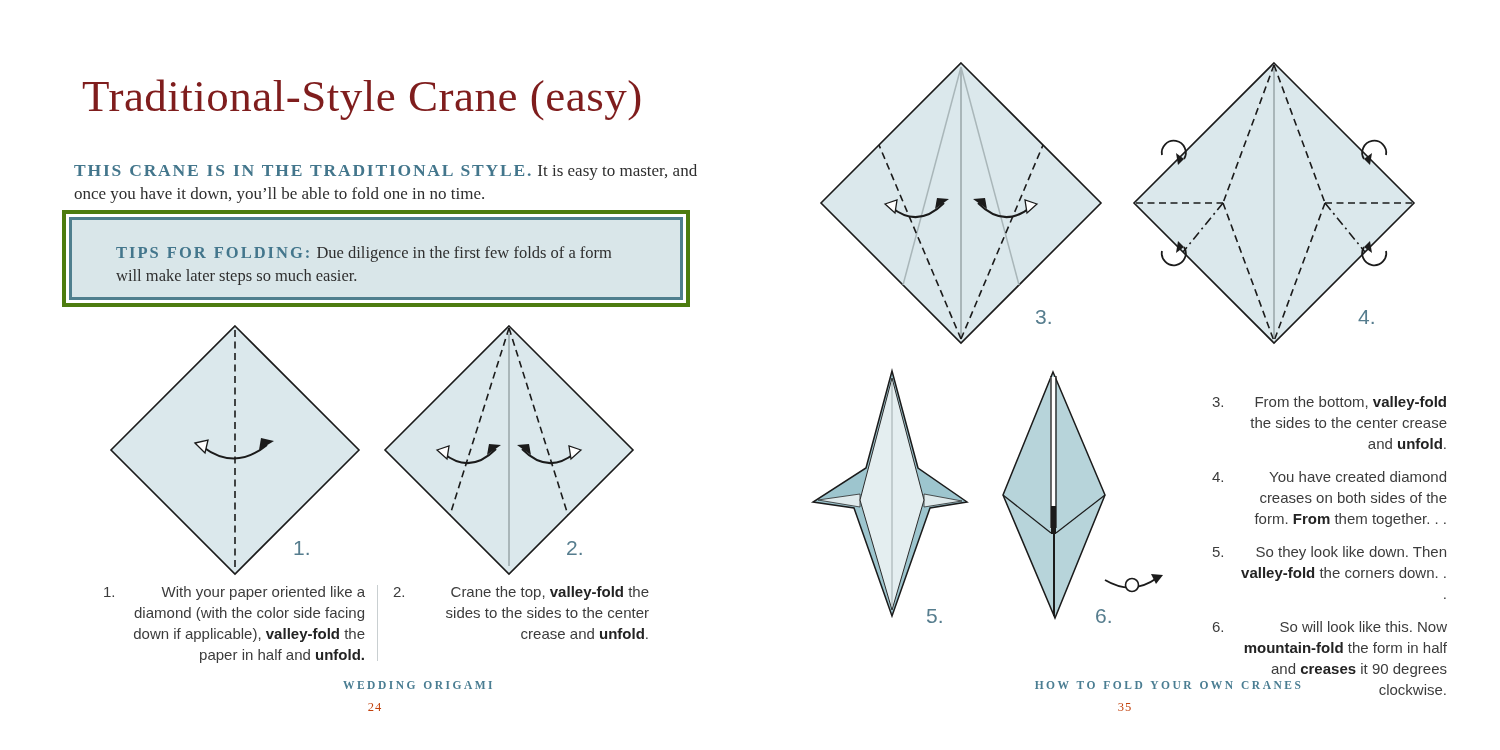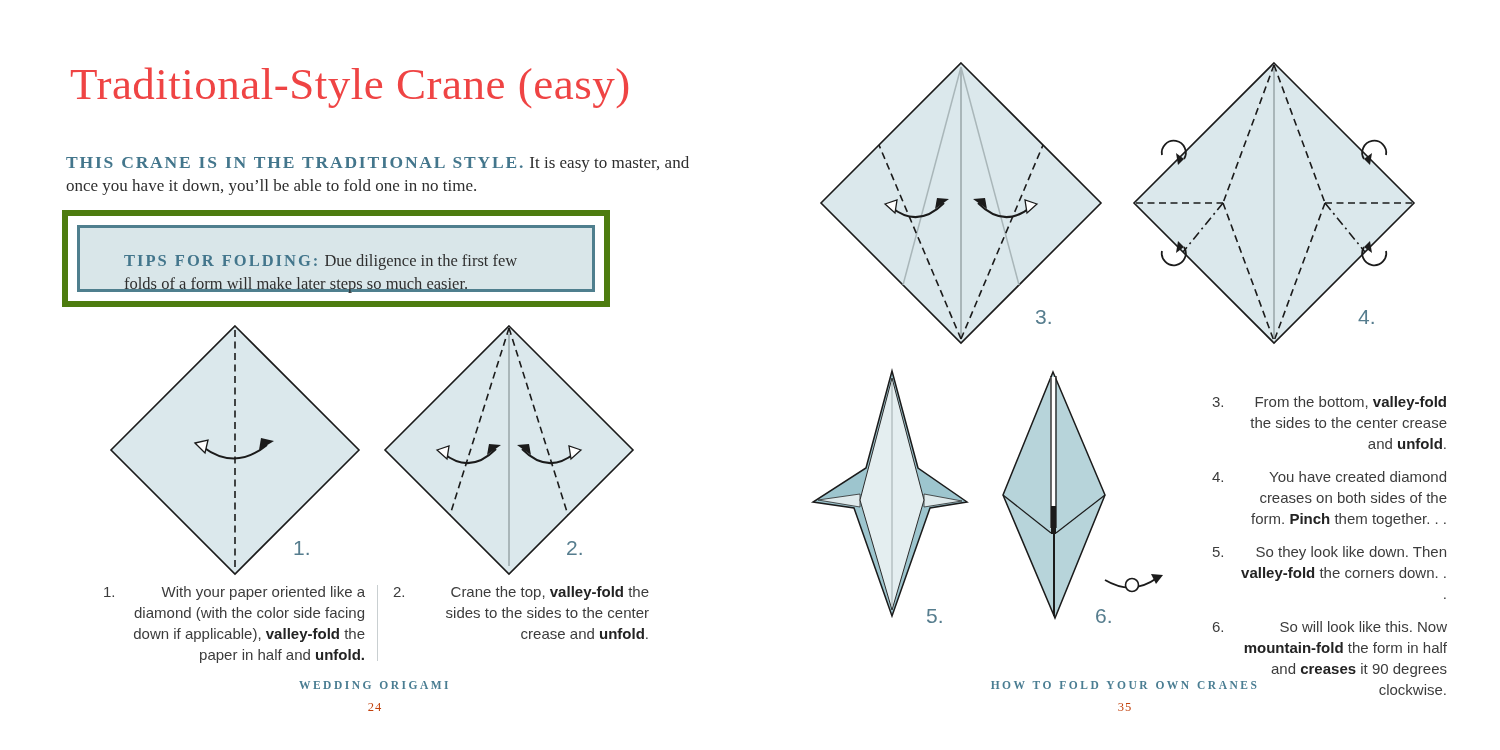--- a/index.html
+++ b/index.html
@@ -4,44 +4,44 @@
 <style>
   html,body{margin:0;padding:0;background:#ffffff;}
   body{width:1500px;height:750px;position:relative;overflow:hidden;
        font-family:"Liberation Serif", serif;}
   .page{position:absolute;top:0;width:750px;height:750px;}
   #page-left{left:0;}
   #page-right{left:750px;}
   .abs{position:absolute;}
 
   .title{left:70px;top:58px;width:660px;font-size:45px;line-height:52px;
-         color:#ef4444;letter-spacing:0.5px;font-weight:400;margin:0;}
-
-  .intro{left:62px;top:147px;width:645px;font-size:17px;line-height:23px;color:#2e2e2e;margin:4px;}
+         color:#7f1d1d;letter-spacing:0.5px;font-weight:400;margin:12px;}
+
+  .intro{left:62px;top:147px;width:645px;font-size:17px;line-height:23px;color:#2e2e2e;margin:12px;}
   .intro .lead{color:#43768c;font-size:17.5px;letter-spacing:1.8px;font-weight:700;}
 
-  .tipsbox{left:62px;top:210px;width:548px;height:97px;box-sizing:border-box;
-           border:6px solid #4d7c0f;padding:9px;background:#fff;}
+  .tipsbox{left:62px;top:210px;width:628px;height:97px;box-sizing:border-box;
+           border:4px solid #4d7c0f;padding:3px;background:#fff;}
   .tipsbox-inner{border:3px solid #4f7f8e;background:#d9e6e9;width:100%;height:100%;
            box-sizing:border-box;padding:21px 40px 0 44px;font-size:16.5px;line-height:23px;}
   .tips-label{color:#43768c;letter-spacing:2px;font-weight:700;}
   .tips-text{color:#2f2f2f;}
 
   .dlabel{font-family:"Liberation Sans", sans-serif;font-size:21px;color:#567d8e;}
 
   .steps{font-family:"Liberation Sans", sans-serif;font-size:15px;line-height:21px;color:#3c3c3c;}
   .step{display:flex;margin:0 0 12px 0;}
   .step .num{flex:none;width:21px;}
   .step .txt{flex:1;text-align:right;}
   .b{font-weight:700;color:#232323;}
 
   .col-divider{width:1px;height:76px;background:#c9cfd1;}
 
   .footer{left:0;width:750px;text-align:center;color:#4a7d92;}
-  .f-title{top:679px;font-size:11.5px;letter-spacing:2.5px;font-weight:700;}
+  .f-title{top:679px;font-size:11.5px;letter-spacing:2.5px;font-weight:700;padding-left:44px;}
   .f-page{top:700px;font-size:12.5px;letter-spacing:1px;color:#c2410c;}
 
   svg{display:block;}
 </style>
 </head>
 <body>
 
 <div class="page" id="page-left">
 
   <h1 class="abs title">Traditional-Style Crane (easy)</h1>
@@ -181,21 +181,21 @@
   </svg>
   <div class="abs dlabel" style="left:345px;top:604px">6.</div>
 
   <div class="abs steps" style="left:462px;top:391px;width:235px">
     <div class="step">
       <span class="num">3.</span>
       <span class="txt"><span>From the bottom, </span><span class="b">valley-fold</span><span> the sides to the center crease and </span><span class="b">unfold</span><span>.</span></span>
     </div>
     <div class="step">
       <span class="num">4.</span>
-      <span class="txt"><span>You have created diamond creases on both sides of the form. </span><span class="b">Pinch</span><span> them together. . .</span></span>
+      <span class="txt"><span>You have created diamond creases on both sides of the form. </span><span class="b">From</span><span> them together. . .</span></span>
     </div>
     <div class="step">
       <span class="num">5.</span>
       <span class="txt"><span>So they look like down. Then </span><span class="b">valley-fold</span><span> the corners down. . .</span></span>
     </div>
     <div class="step">
       <span class="num">6.</span>
       <span class="txt"><span>So will look like this. Now </span><span class="b">mountain-fold</span><span> the form in half and </span><span class="b">creases</span><span> it 90 degrees clockwise.</span></span>
     </div>
   </div>

